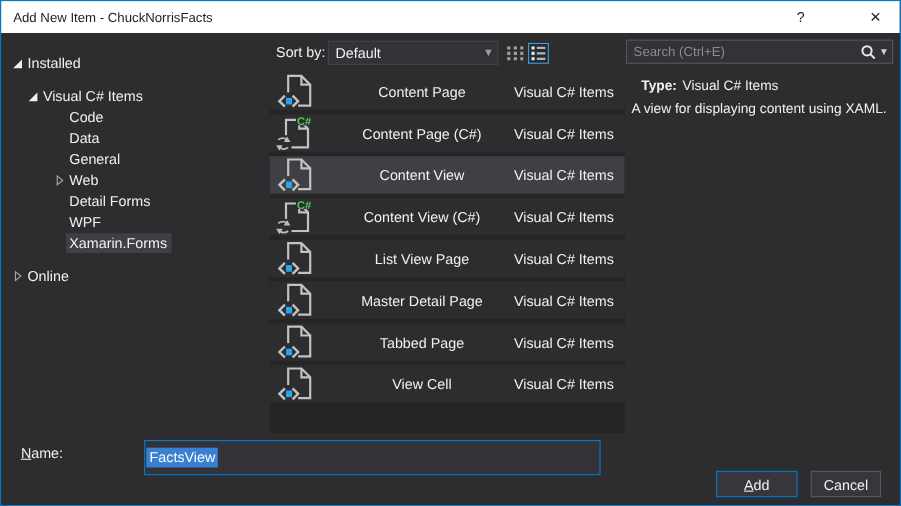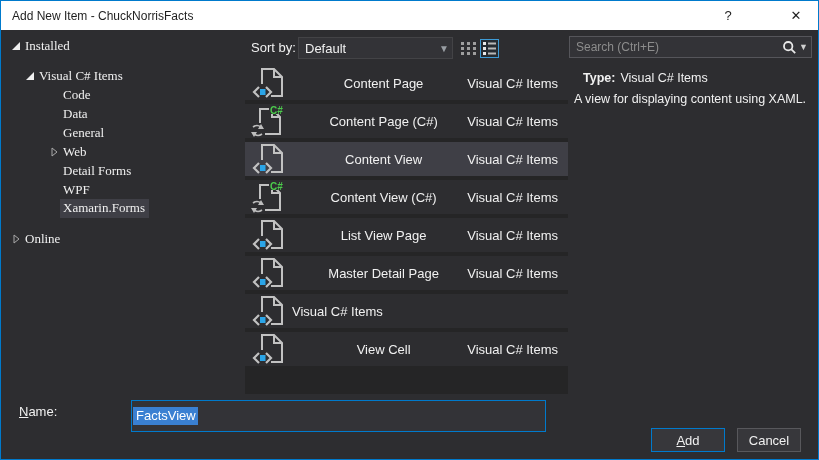--- a/index.html
+++ b/index.html
@@ -10,21 +10,21 @@
   }
   
   .titlebar{position:absolute;left:0;top:0;right:0;height:29px;background:#FFFFFF;display:flex;align-items:center;}
   .title{margin-left:11px;font-size:12px;color:#1E1E1E;}
   .tb-btn{position:absolute;top:0;height:29px;display:flex;align-items:center;justify-content:center;color:#1E1E1E;cursor:default;}
   .tb-help{right:72px;width:36px;font-size:13px;}
   .tb-close{right:5px;width:34px;font-size:13px;}
   
   .main{position:absolute;left:0;top:29px;right:0;bottom:65px;}
   
-  .sidebar{position:absolute;left:0;top:0;width:244px;height:100%;box-sizing:border-box;padding-top:6px;font-family:Liberation Serif, serif;}
+  .sidebar{position:absolute;left:0;top:12px;width:244px;height:100%;box-sizing:border-box;padding-top:6px;}
   .titem{height:19px;display:flex;align-items:center;font-size:13px;color:#F1F1F1;cursor:default;white-space:nowrap;}
   .titem.lv0{padding-left:10px;}
   .titem.lv1{padding-left:24px;}
   .titem.lv2{padding-left:36px;margin-left:12px;}
   .titem.gap{margin-top:11px;}
   .arr{width:14px;height:10px;display:inline-flex;align-items:center;flex:none;}
   .arr svg{display:none;}
   .titem.expanded .a-exp{display:block;}
   .titem.collapsed .a-col{display:block;}
   .titem.selected .tlabel{background:#3F3F46;padding:1px 4px 2px 3px;margin-left:-3px;}
@@ -313,20 +313,21 @@
       <svg class="svg-xaml" width="38" height="32" viewBox="0 0 38 32">
         <path d="M12 2 h12 l8 8 v19 h-20 z" fill="none" stroke="#C2C2C2" stroke-width="2"></path>
         <path d="M24 2 v8 h8" fill="none" stroke="#C2C2C2" stroke-width="2"></path>
         <rect class="icon-mask" x="1" y="17" width="20" height="15"></rect>
         <path d="M9 20 l-5 5 5 5" fill="none" stroke="#C2C2C2" stroke-width="2.2"></path>
         <path d="M16 20 l5 5 -5 5" fill="none" stroke="#C2C2C2" stroke-width="2.2"></path>
         <rect x="10" y="22" width="5.5" height="6" fill="#2BA5E8"></rect>
       </svg>
 
     </span>
+    <span class="iname">Tabbed Page</span>
     <span class="icat">Visual C# Items</span>
   </div>
 
   <div class="row ic-xaml">
     <span class="licon">
       <svg class="svg-xaml" width="38" height="32" viewBox="0 0 38 32">
         <path d="M12 2 h12 l8 8 v19 h-20 z" fill="none" stroke="#C2C2C2" stroke-width="2"></path>
         <path d="M24 2 v8 h8" fill="none" stroke="#C2C2C2" stroke-width="2"></path>
         <rect class="icon-mask" x="1" y="17" width="20" height="15"></rect>
         <path d="M9 20 l-5 5 5 5" fill="none" stroke="#C2C2C2" stroke-width="2.2"></path>

